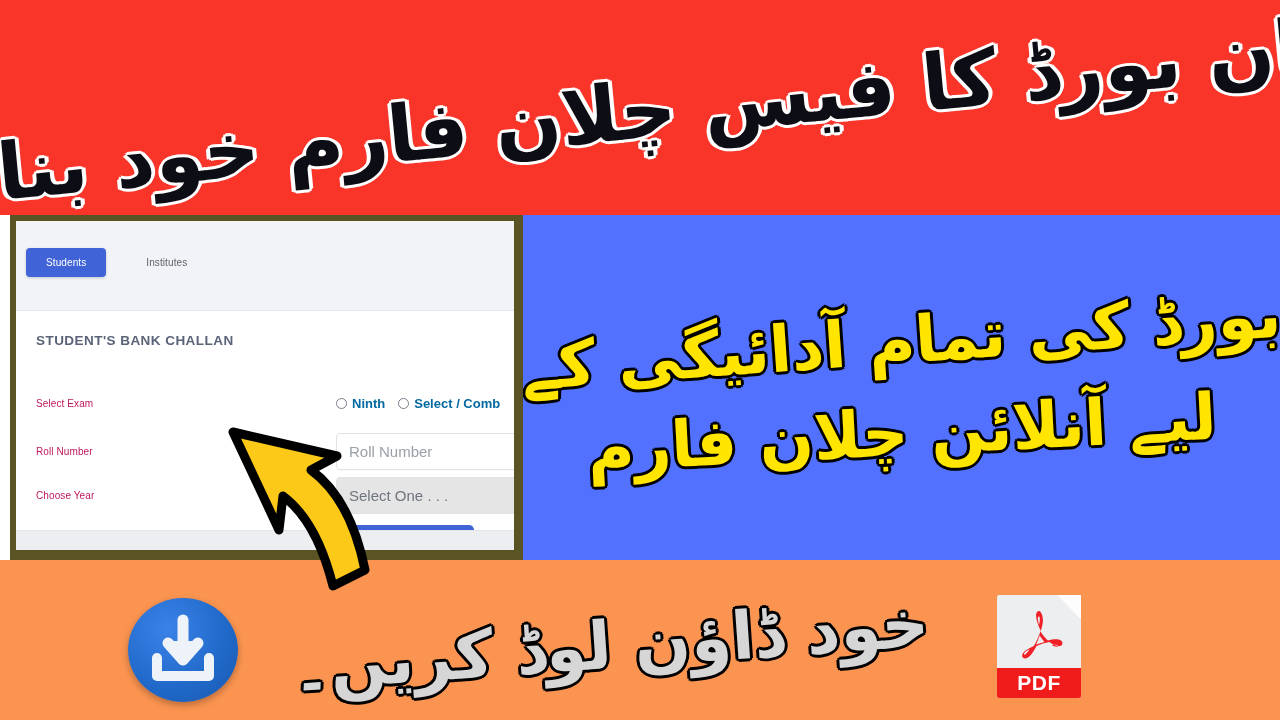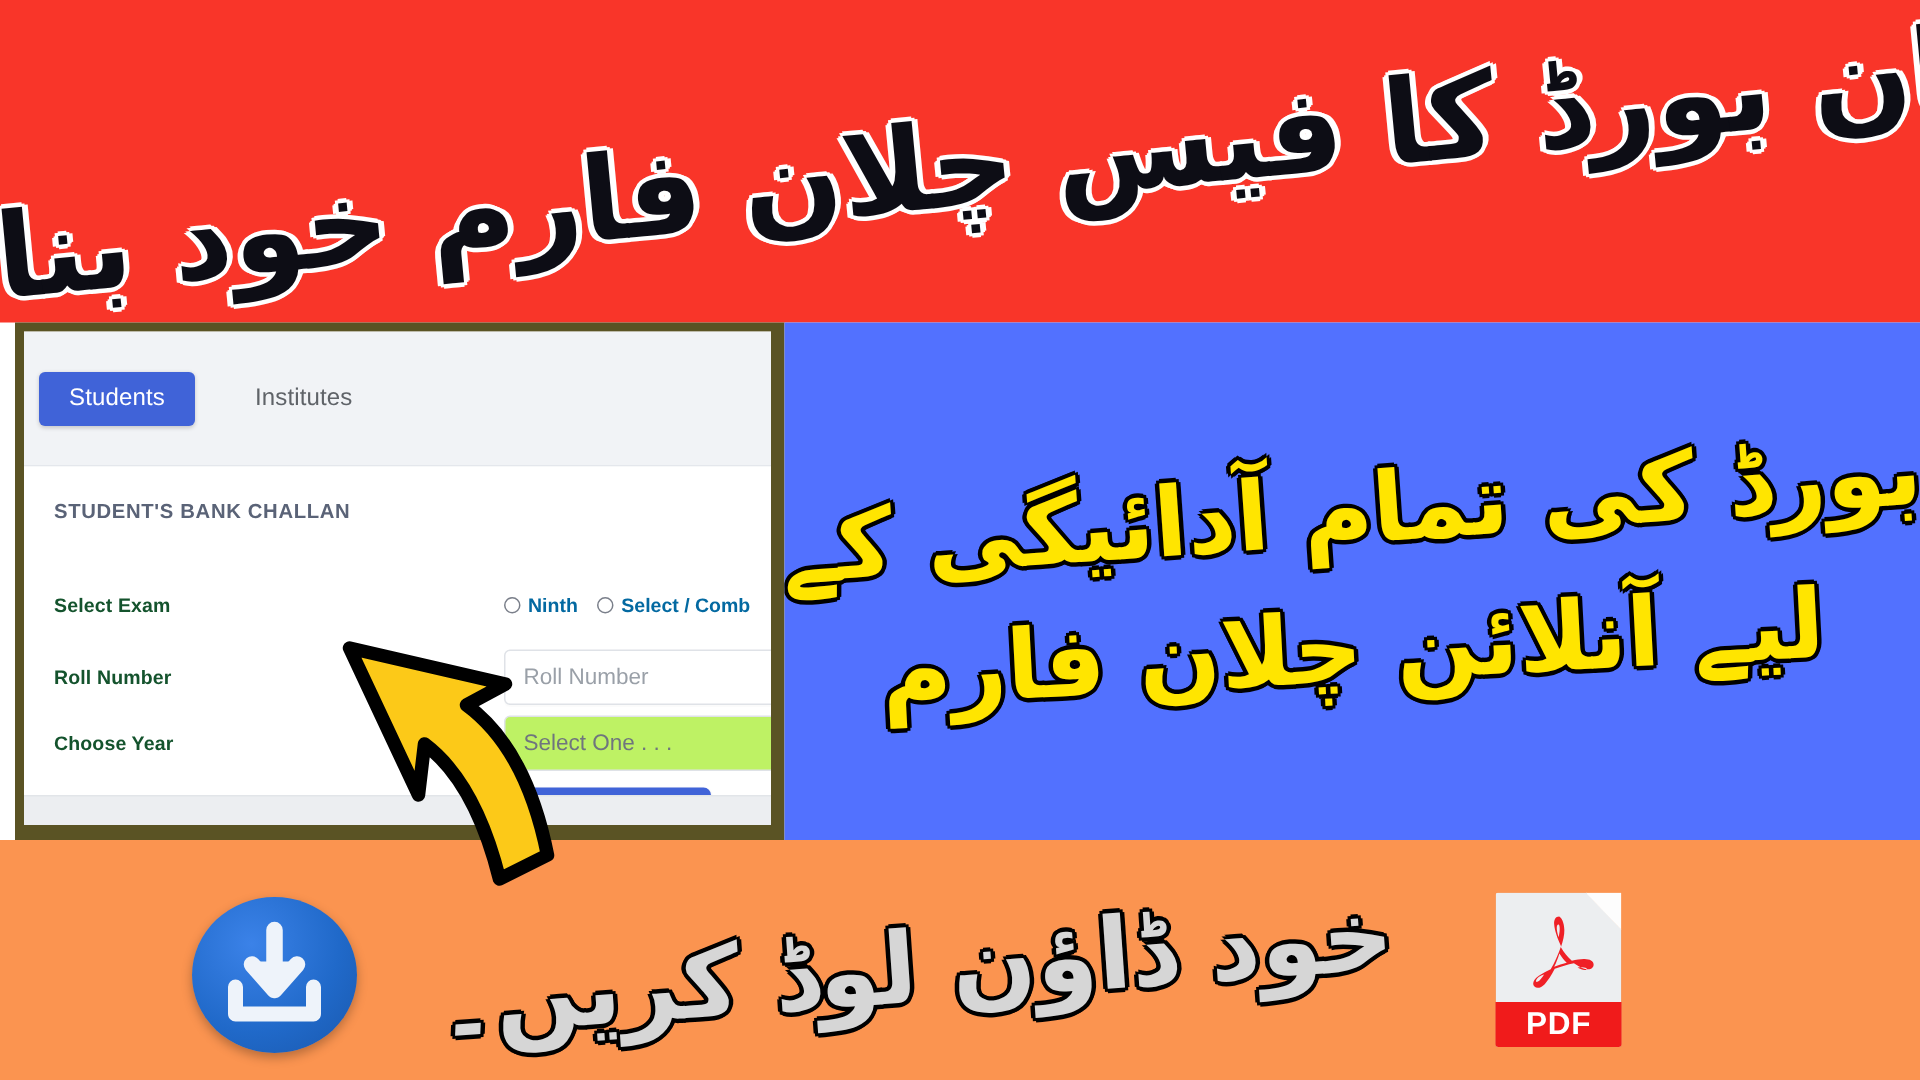--- a/index.html
+++ b/index.html
@@ -61,21 +61,21 @@
     height: 90px;
     background: #f1f3f6;
     border-bottom: 1px solid #e4e7ec;
   }
   .tabs {
     position: absolute;
     left: 0; top: 27px;
     display: flex; align-items: center;
   }
   .tab {
-    font-size: 16px;
+    font-size: 10px;
     color: #5f6368;
     padding: 9px 18px;
     white-space: nowrap;
     letter-spacing: .1px;
   }
   .tab.active {
     background: #4063d8;
     color: #ffffff;
     border-radius: 4px;
     font-weight: 400;
@@ -100,23 +100,23 @@
     margin-bottom: 38px;
   }
   .form-row {
     display: flex;
     align-items: center;
     height: 43px;
     position: relative;
   }
   .form-label {
     width: 300px;
-    font-size: 13px;
-    font-weight: 700;
-    color: #14532d;
+    font-size: 10px;
+    font-weight: 400;
+    color: #be185d;
     letter-spacing: .1px;
     flex: 0 0 300px;
   }
   .form-control-area {
     position: relative;
     flex: 1;
   }
   .radio-group {
     display: flex; align-items: center; gap: 13px;
     white-space: nowrap;
@@ -141,21 +141,21 @@
     display: flex; align-items: center;
     padding: 0 12px;
     font-size: 15px;
     color: #9aa0a8;
     box-shadow: 0 1px 1px rgba(0,0,0,.02);
   }
   .select-input {
     width: 250px; height: 37px;
     border: 1px solid #dfe2e7;
     border-radius: 4px;
-    background: #bef264;
+    background: #e5e5e5;
     display: flex; align-items: center;
     padding: 0 12px;
     font-size: 15px;
     color: #6f757e;
   }
   .primary-btn {
     display: inline-flex; align-items: center; justify-content: center;
     background: #4063d8;
     color: #fff;
     font-size: 13px;

